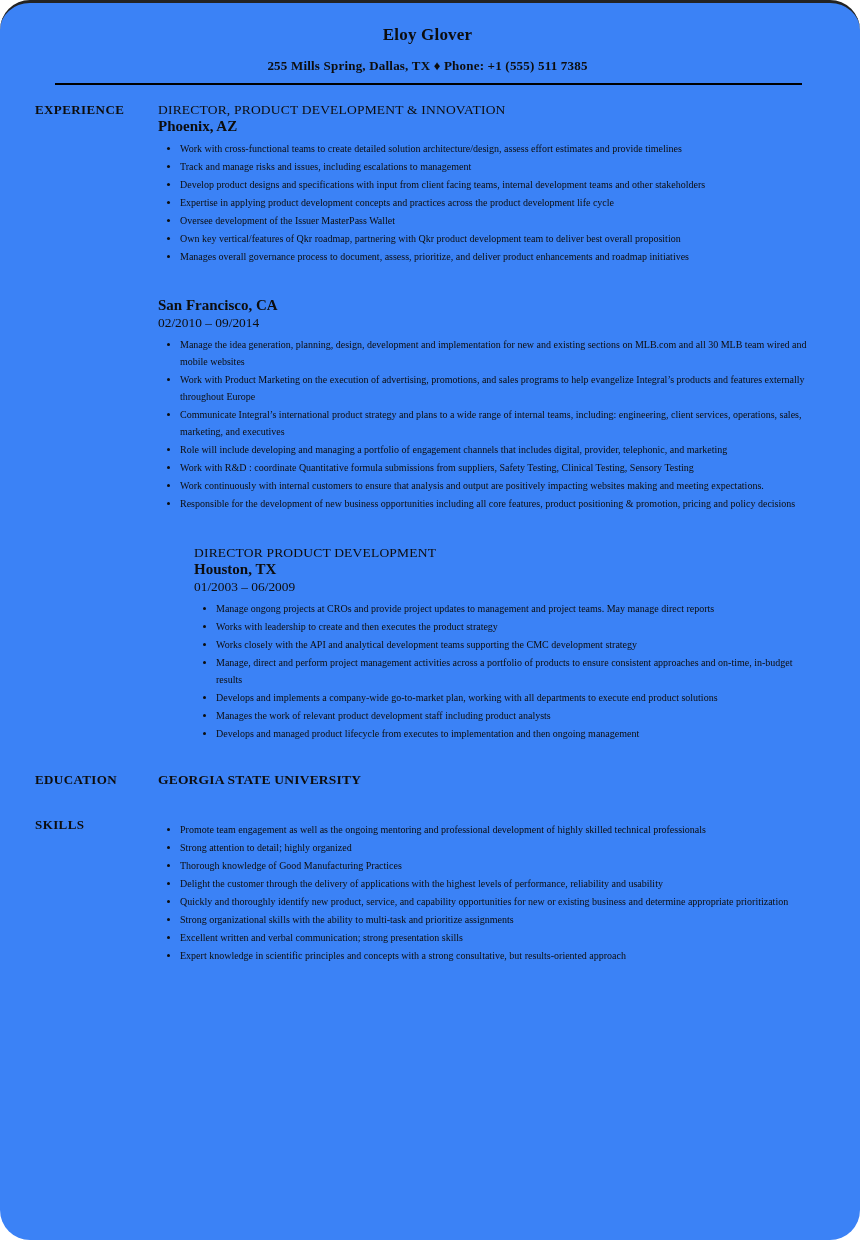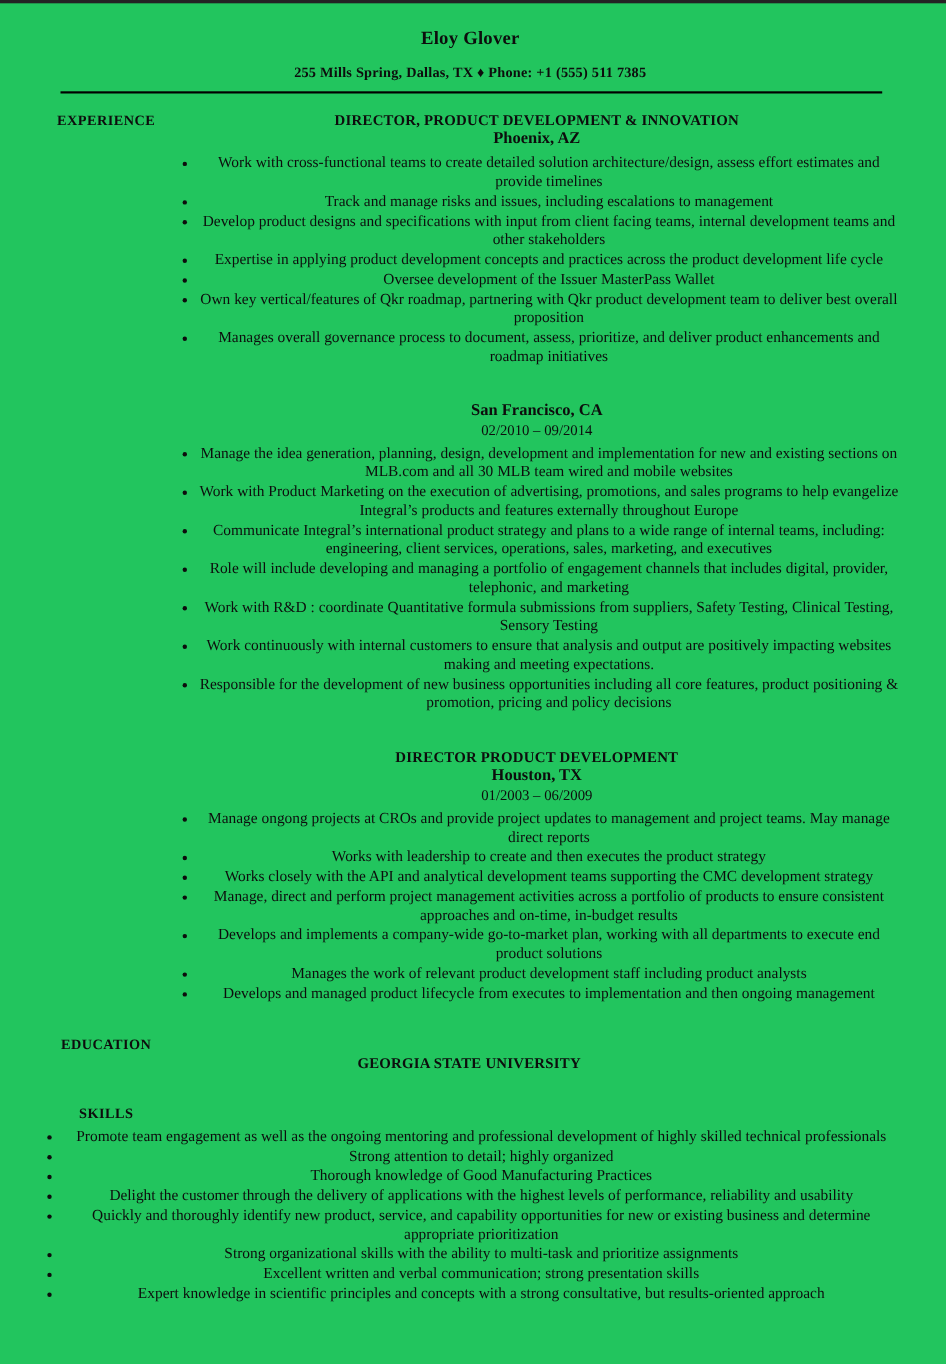--- a/index.html
+++ b/index.html
@@ -6,57 +6,58 @@
   html, body { margin: 0; padding: 0; }
   body {
     width: 860px; height: 1240px;
     background: #ffffff;
     font-family: "Liberation Serif", serif;
     color: #0d0d0d;
     overflow: hidden;
   }
   .page {
     width: 860px; height: 1240px;
-    background: #22c55e;
+    background: #3b82f6;
     border-top: 3px solid #232323;
     padding: 10px 40px 0 35px;
     overflow: hidden;
+    border-radius: 30px;
   }
   .resume-header { text-align: center; }
   .name {
     font-size: 17px; font-weight: bold;
     margin-top: 12px; letter-spacing: 0.2px;
   }
   .contact {
     font-size: 13px; font-weight: bold;
     margin-top: 13px; letter-spacing: 0.2px;
   }
   .header-rule {
     border: none; border-top: 2px solid #000;
     margin: 9px 18px 0 20px;
   }
-  .section { display: flex; margin-top: 16px; text-align: center; }
-  .section + .section { margin-top: 28px; flex-direction: column; }
+  .section { display: flex; margin-top: 16px; }
+  .section + .section { margin-top: 28px; }
   .section-label {
     width: 123px; flex-shrink: 0;
     font-weight: bold; font-size: 13px;
     letter-spacing: 0.4px; padding-top: 1px;
   }
   .section-content { flex: 1; min-width: 0; padding-right: 2px; }
   .job { margin-bottom: 32px; }
-  .job:last-child { margin-bottom: 0; }
+  .job:last-child { margin-bottom: 0; margin-left: 36px; }
   .job-title {
-    font-weight: bold; font-size: 13.5px;
+    font-weight: normal; font-size: 13.5px;
     letter-spacing: 0.2px; line-height: 17px;
   }
   .job-location { font-weight: bold; font-size: 15px; line-height: 17px; }
   .job-dates { font-size: 13.4px; line-height: 17px; }
   .bullets { margin: 5px 0 0 0; padding-left: 22px; }
   .bullet {
-    font-size: 14px; line-height: 17px;
+    font-size: 10px; line-height: 17px;
     margin-bottom: 1px;
   }
   .school-name { font-weight: bold; font-size: 13.5px; line-height: 17px; letter-spacing: 0.2px; }
   .degree { font-weight: bold; font-size: 13.4px; line-height: 17px; margin-top: 3px; }
 </style>
 </head>
 <body>
 
 <div class="page">
   <header class="resume-header">

